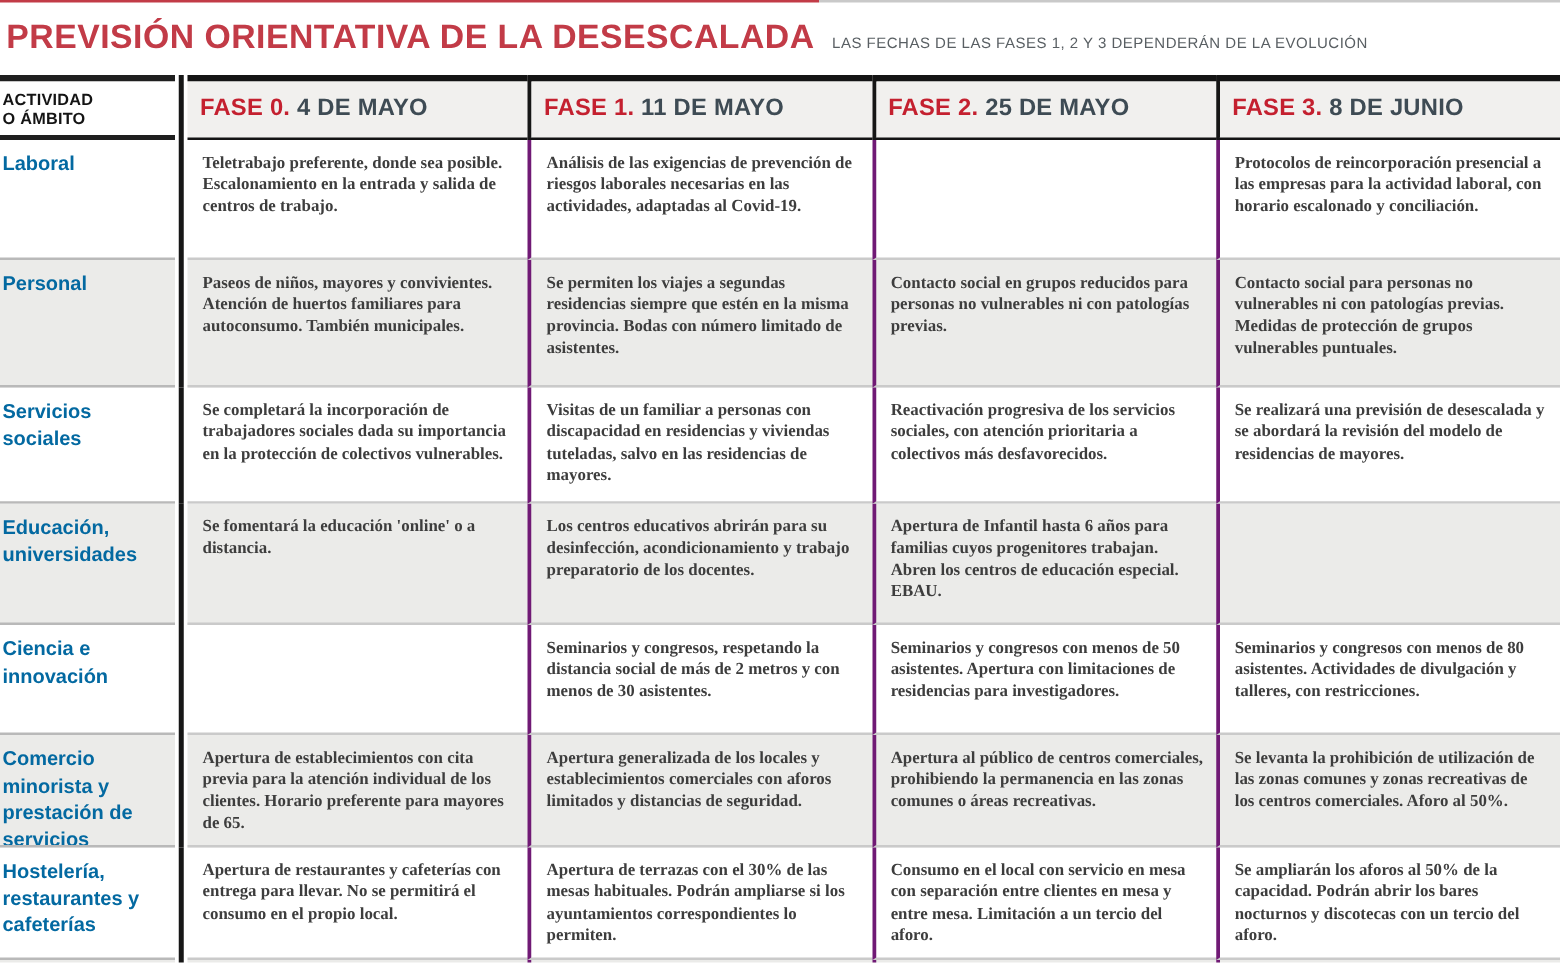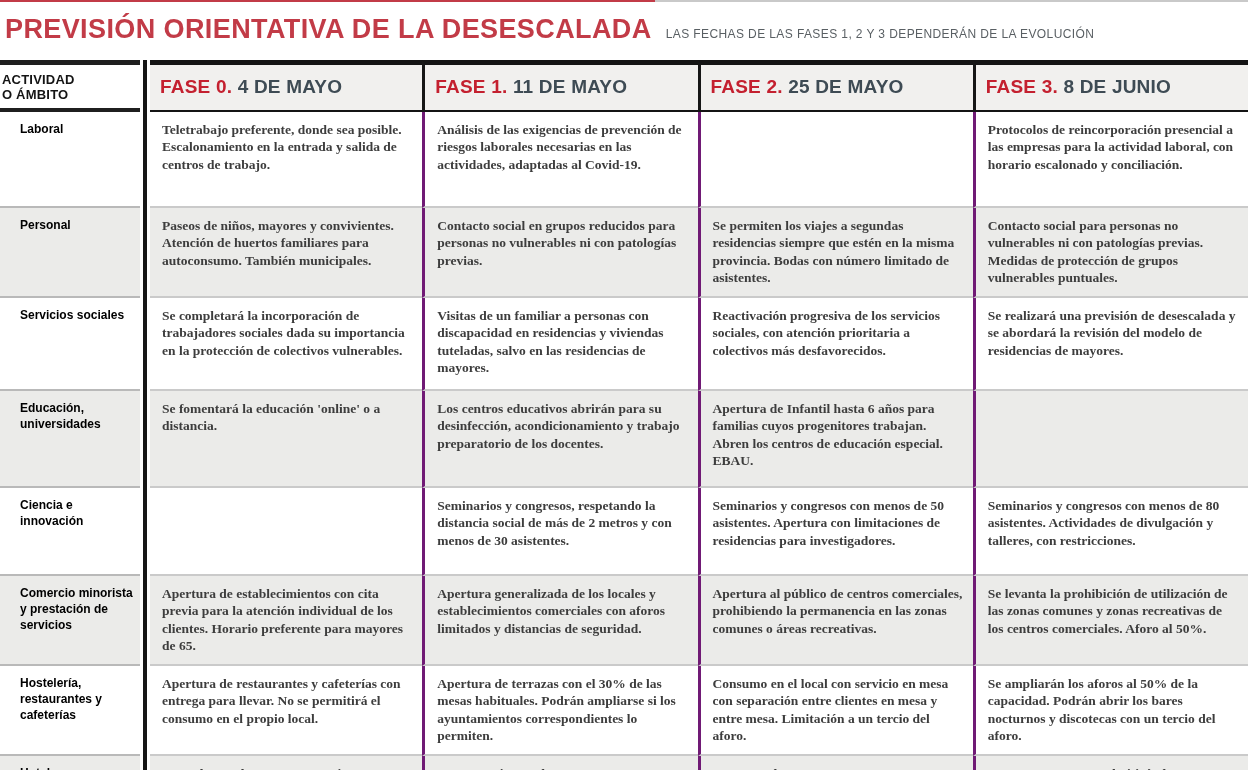--- a/index.html
+++ b/index.html
@@ -40,34 +40,34 @@
     border-top:5px solid #141414;border-bottom:2px solid #141414;
     padding:11px 0 12px 10px;
     font-size:19px;font-weight:700;letter-spacing:.2px;white-space:nowrap;overflow:hidden;
   }
   .hcell + .hcell{border-left:3px solid #161616;}
   .fase{color:#c4202f;}
   .date{color:#3e4b54;}
   
   .cell-label{
     width:140px;box-sizing:border-box;
-    padding:9px 4px 0 20px;
-    font-size:12px;line-height:1.35;font-weight:700;color:#000000;
+    padding:9px 4px 0 2px;
+    font-size:16px;line-height:1.35;font-weight:700;color:#0369a1;
     border-bottom:2px solid #b9b9b9;overflow:hidden;
   }
   .cell{
     flex:1;box-sizing:border-box;
     padding:9px 10px 0 12px;
     font-family:"Liberation Serif",serif;font-weight:700;
     font-size:13.5px;line-height:1.28;color:#3d3d3d;
     border-bottom:2px solid #cacaca;overflow:hidden;
   }
   .cell + .cell{border-left:3px solid #701a75;}
   .alt .cell-label,.alt .cell{background:#ebebe9;}
-  .r1{height:96px}.r2{height:90px}.r3{height:93px}.r4{height:97px}
+  .r1{height:96px}.r2{height:102px}.r3{height:93px}.r4{height:97px}
   .r5{height:88px}.r6{height:90px}.r7{height:90px}.r8{height:120px}
 </style>
 </head>
 <body>
 
 <div class="toprule"></div>
 
 <div class="masthead">
   <h1 class="title">PREVISIÓN ORIENTATIVA DE LA DESESCALADA</h1>
   <div class="subtitle">LAS FECHAS DE LAS FASES 1, 2 Y 3 DEPENDERÁN DE LA EVOLUCIÓN</div>
@@ -99,22 +99,22 @@
     <div class="cell"></div>
     <div class="cell">Protocolos de reincorporación presencial a las empresas para la actividad laboral, con horario escalonado y conciliación.</div>
   </div>
 
   <div class="trow r2 alt">
     <div class="cell-label">Personal</div>
     <div class="gut"></div>
     <div class="vline"></div>
     <div class="gut"></div>
     <div class="cell">Paseos de niños, mayores y convivientes. Atención de huertos familiares para autoconsumo. También municipales.</div>
+    <div class="cell">Se permiten los viajes a segundas residencias siempre que estén en la misma provincia. Bodas con número limitado de asistentes.</div>
     <div class="cell">Contacto social en grupos reducidos para personas no vulnerables ni con patologías previas.</div>
-    <div class="cell">Se permiten los viajes a segundas residencias siempre que estén en la misma provincia. Bodas con número limitado de asistentes.</div>
     <div class="cell">Contacto social para personas no vulnerables ni con patologías previas. Medidas de protección de grupos vulnerables puntuales.</div>
   </div>
 
   <div class="trow r3">
     <div class="cell-label">Servicios sociales</div>
     <div class="gut"></div>
     <div class="vline"></div>
     <div class="gut"></div>
     <div class="cell">Se completará la incorporación de trabajadores sociales dada su importancia en la protección de colectivos vulnerables.</div>
     <div class="cell">Visitas de un familiar a personas con discapacidad en residencias y viviendas tuteladas, salvo en las residencias de mayores.</div>

